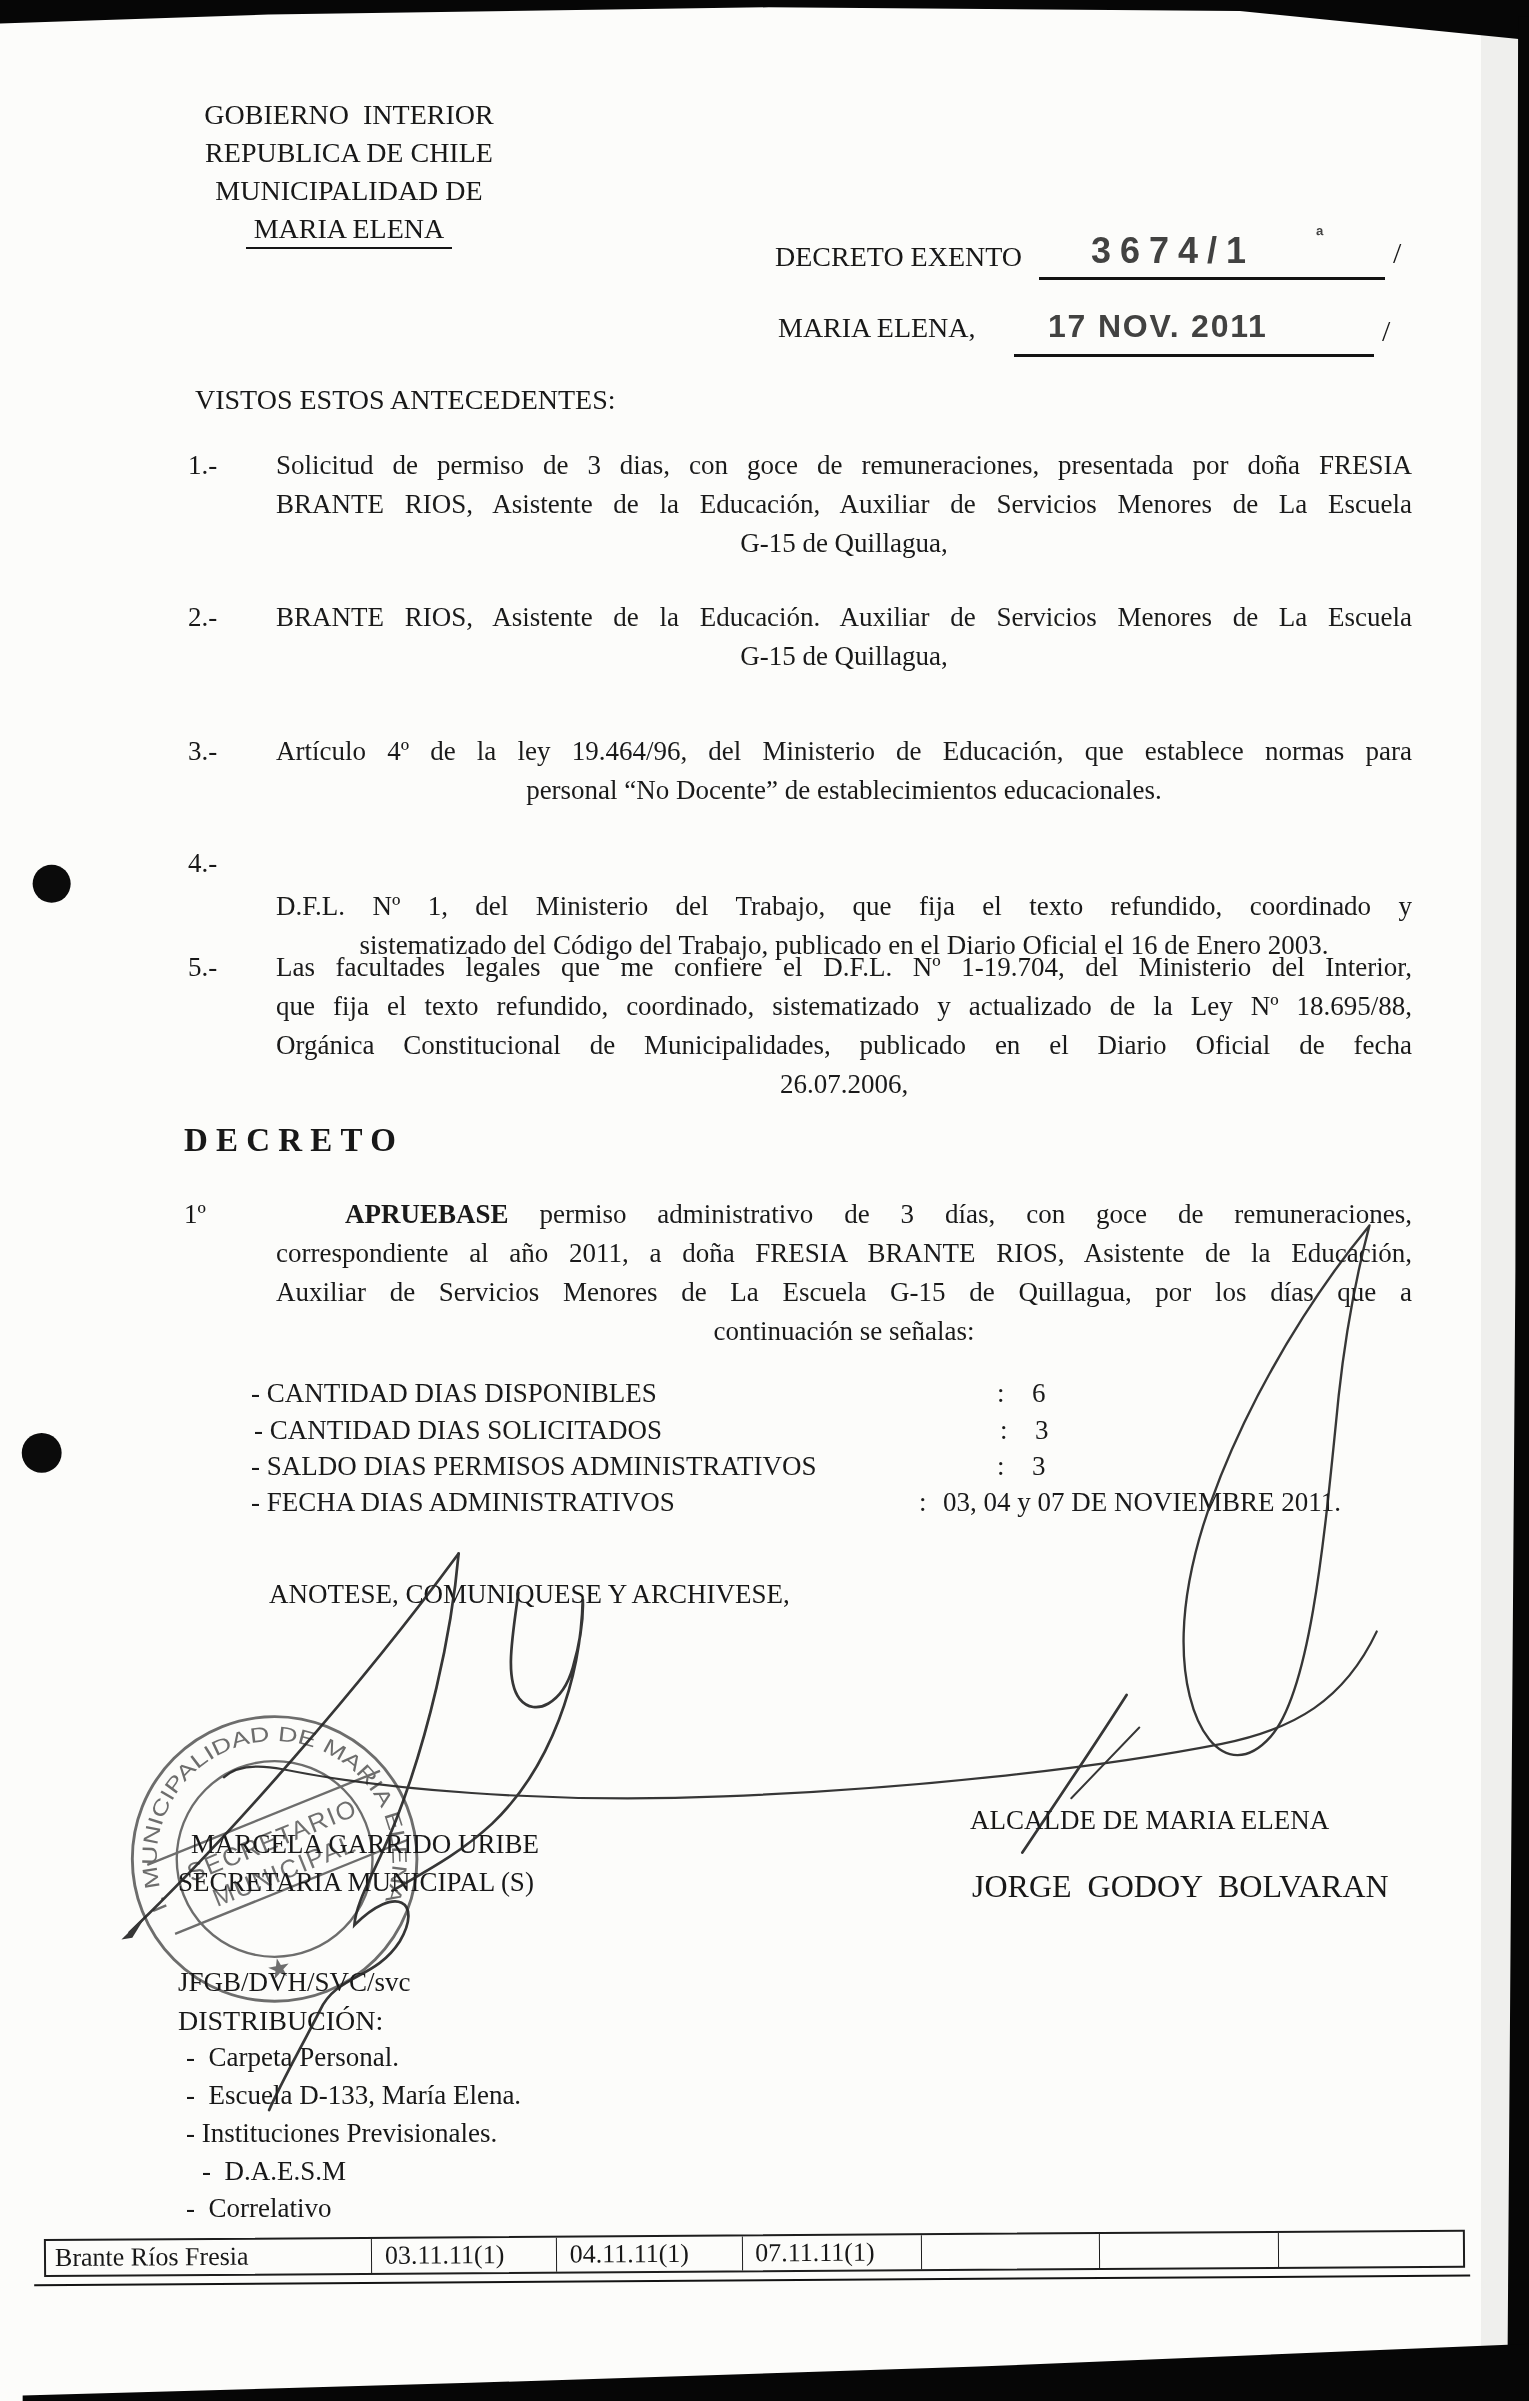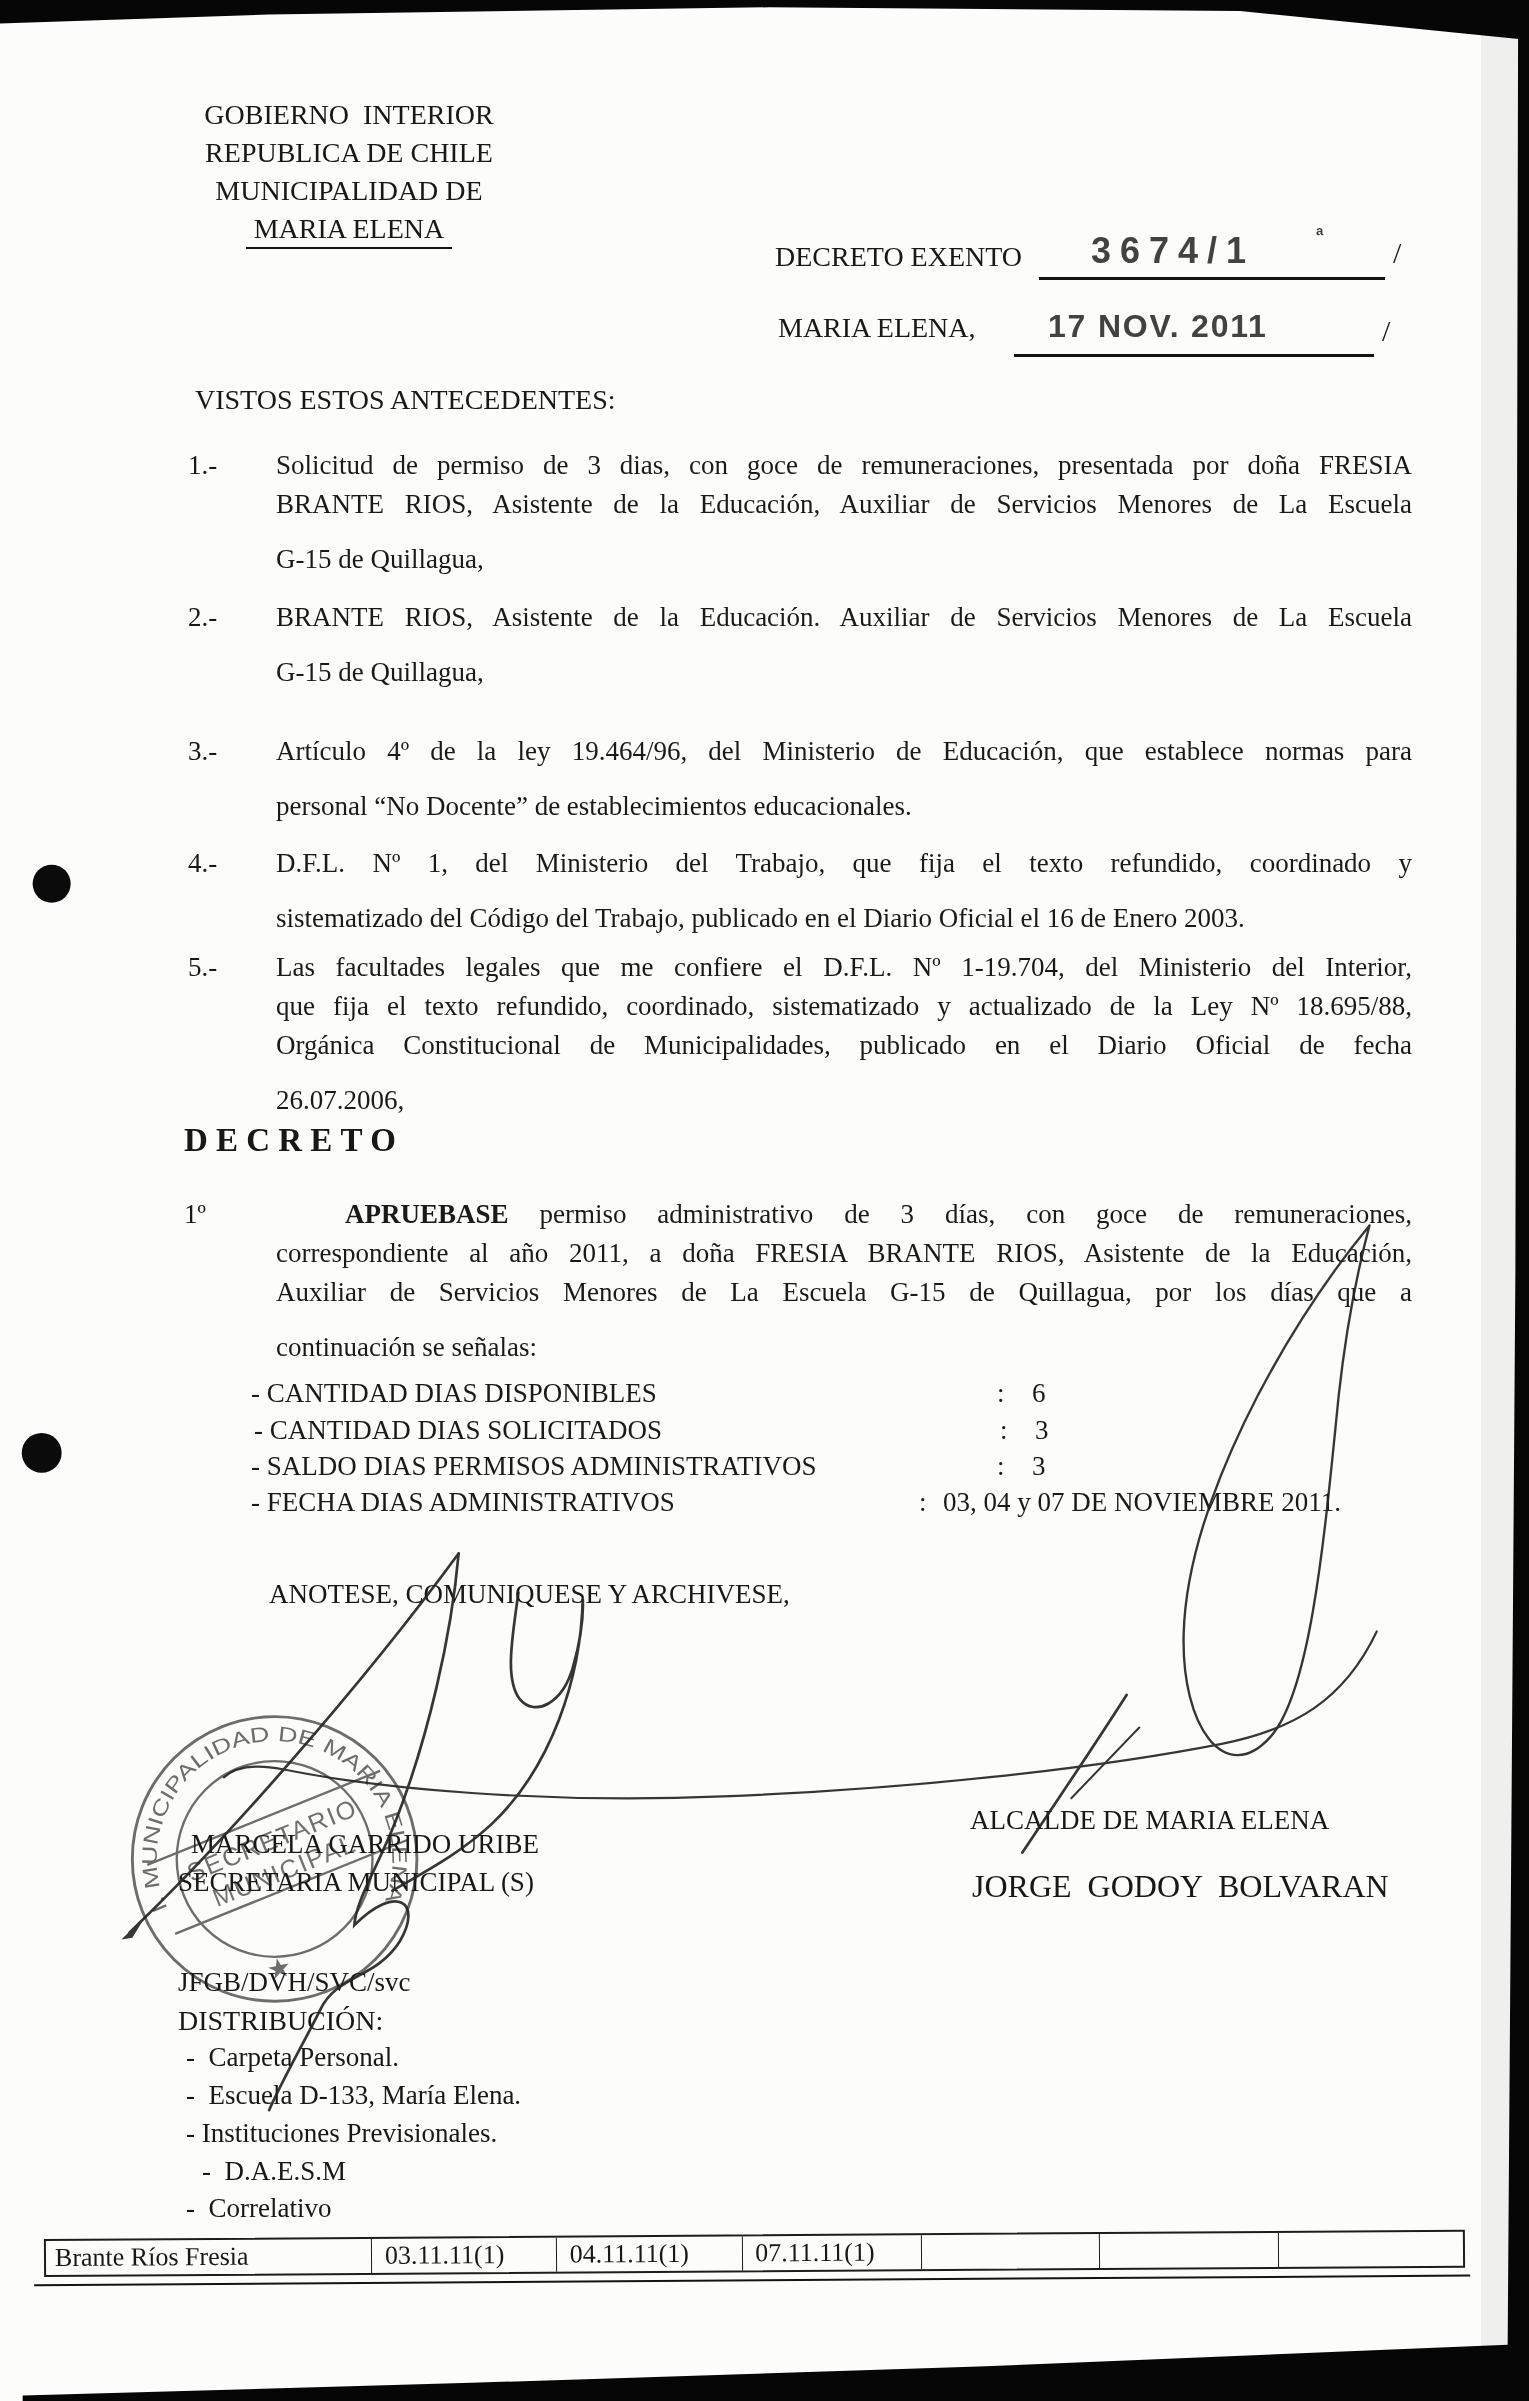--- a/index.html
+++ b/index.html
@@ -6,21 +6,21 @@
   #page{
     position:relative;width:1529px;height:2401px;margin:0 auto;
     background:#fcfcfa;overflow:hidden;
     font-family:"Liberation Serif","DejaVu Serif",serif;color:#181818;
   }
   .abs{position:absolute;}
   .body-text{font-size:27px;line-height:39px;color:#1a1a1a;}
   .hline{height:38px;font-size:28px;line-height:38px;white-space:pre;}
   .ul-span{border-bottom:2.7px solid #151515;padding:0 7.3px 2.7px;}
   .jline{text-align:justify;text-align-last:justify;}
-  .lline{text-align:left;margin-top:16px;}
+  .lline{text-align:center;}
   .stampnum{
     font-family:"Liberation Sans","DejaVu Sans",sans-serif;font-weight:700;
     color:#2e2e2e;opacity:.9;
   }
   .rule{background:#131313;height:2.7px;}
   .itemnum{font-size:27px;line-height:39px;}
   .para{width:1136px;}
   .cellrow{display:flex;box-sizing:border-box;border:2.3px solid #1d1d1d;height:38px;}
   .cell{box-sizing:border-box;border-right:1.8px solid #1d1d1d;font-size:26px;line-height:34px;padding-left:9px;overflow:hidden;}
   .cell:last-child{border-right:none;}
@@ -86,21 +86,21 @@
     <div class="lline">G-15 de Quillagua,</div>
   </div>
 
   <div class="abs z2 itemnum" style="left:188px;top:732px;">3.-</div>
   <div class="abs z2 body-text para" style="left:276px;top:732px;">
     <div class="jline">Artículo 4º de la ley 19.464/96, del Ministerio de Educación, que establece normas para</div>
     <div class="lline">personal “No Docente” de establecimientos educacionales.</div>
   </div>
 
   <div class="abs z2 itemnum" style="left:188px;top:844px;">4.-</div>
-  <div class="abs z2 body-text para" style="left:276px;top:844px;">
+  <div class="abs z2 body-text para" style="left:276px;top:887px;">
     <div class="jline">D.F.L. Nº 1, del Ministerio del Trabajo, que fija el texto refundido, coordinado y</div>
     <div class="lline">sistematizado del Código del Trabajo, publicado en el Diario Oficial el 16 de Enero  2003.</div>
   </div>
 
   <div class="abs z2 itemnum" style="left:188px;top:948px;">5.-</div>
   <div class="abs z2 body-text para" style="left:276px;top:948px;">
     <div class="jline">Las facultades legales que me confiere el D.F.L. Nº 1-19.704, del Ministerio del Interior,</div>
     <div class="jline">que fija el texto refundido, coordinado, sistematizado y actualizado de la Ley Nº 18.695/88,</div>
     <div class="jline">Orgánica Constitucional de Municipalidades, publicado en el Diario Oficial de fecha</div>
     <div class="lline">26.07.2006,</div>

